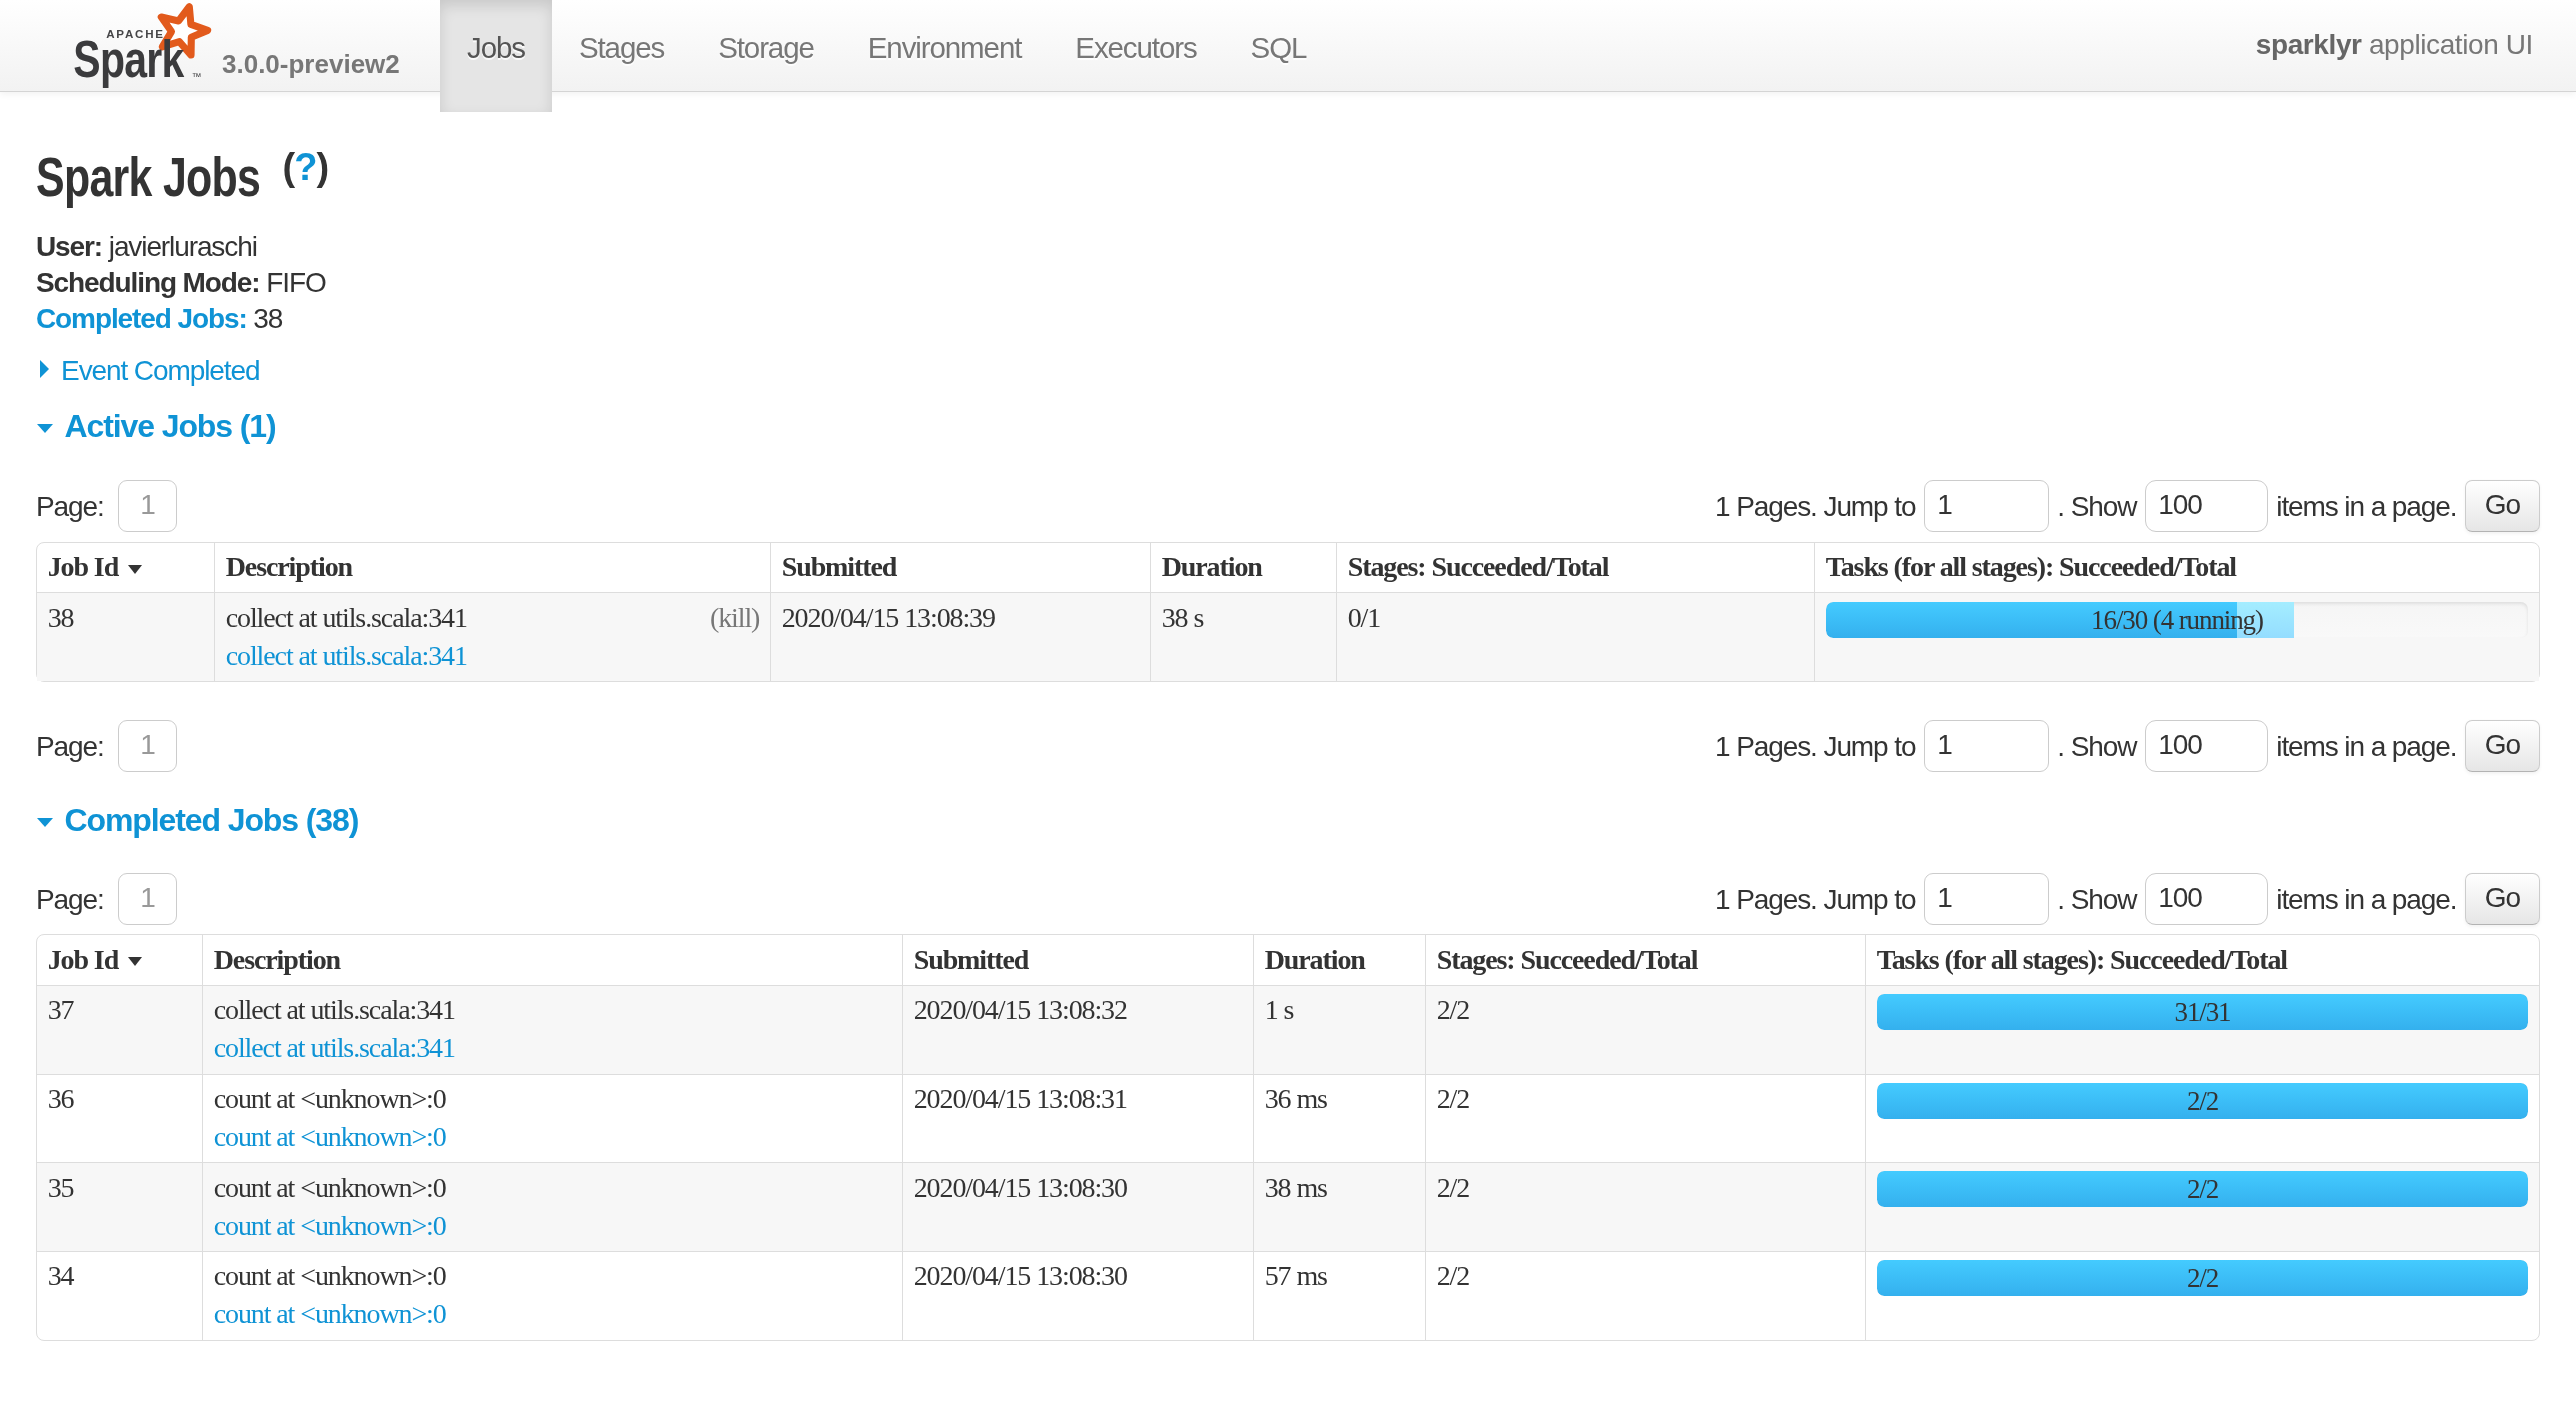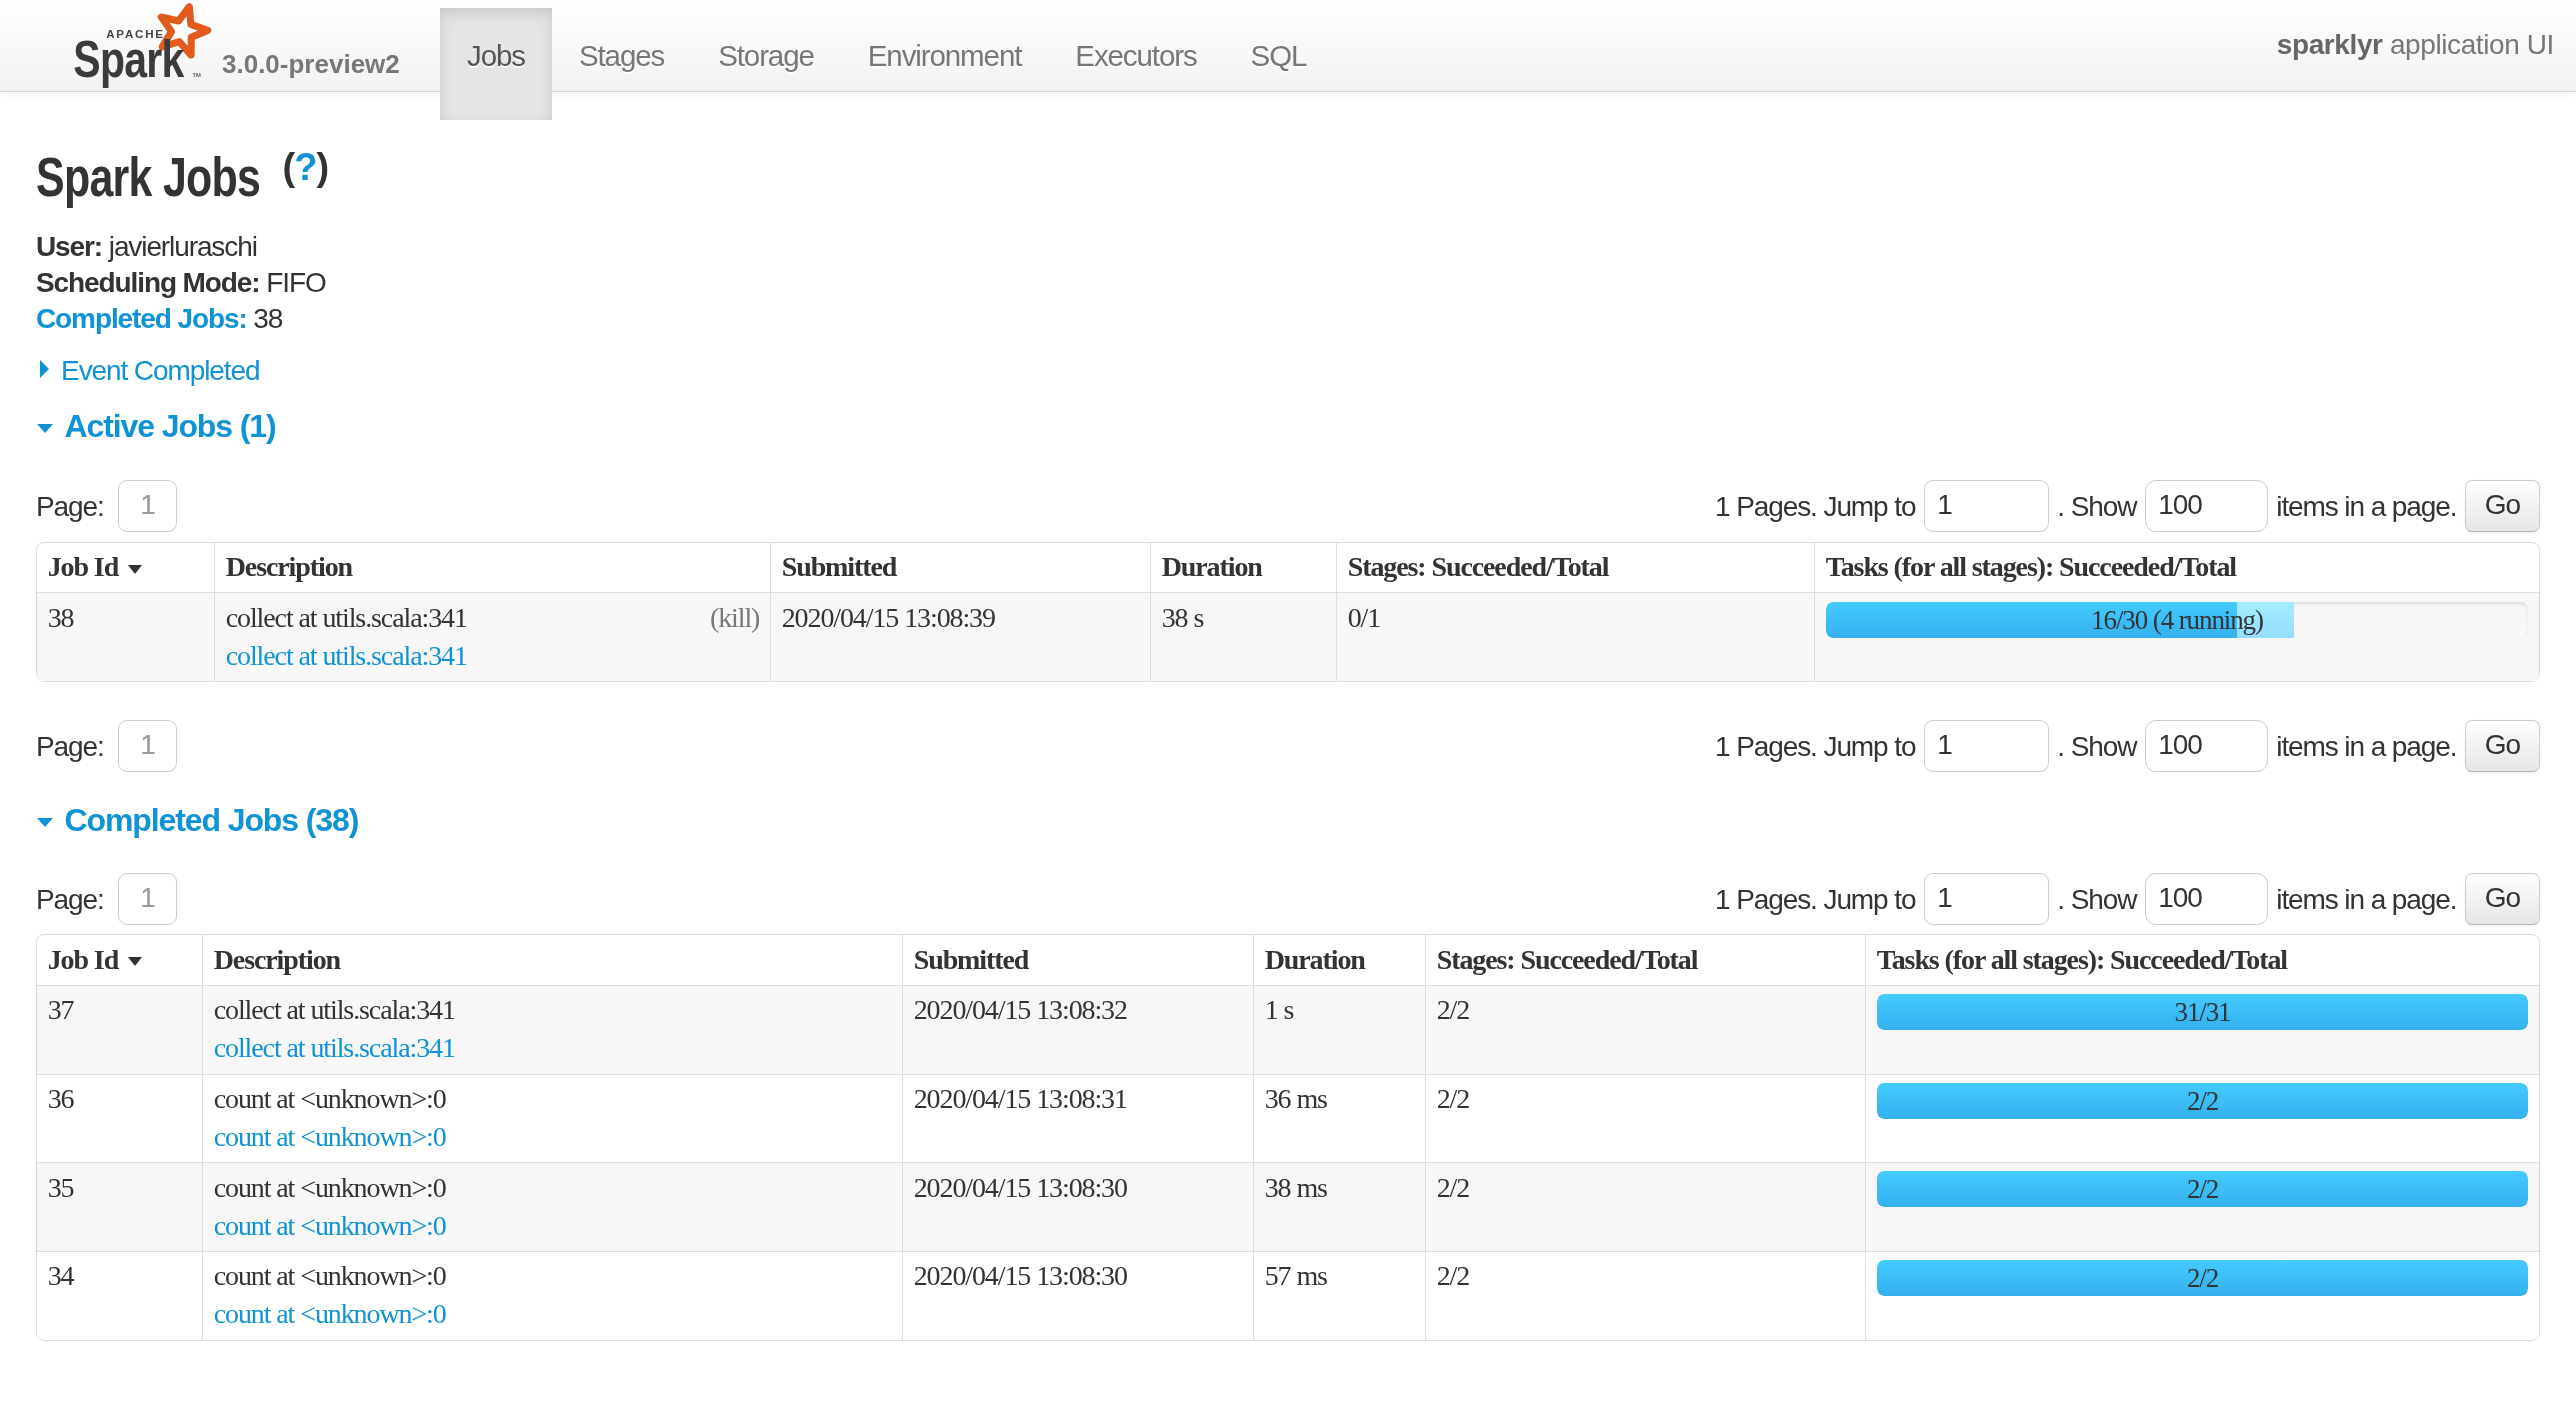--- a/index.html
+++ b/index.html
@@ -6,25 +6,25 @@
 html,body { margin:0; padding:0; background:#fff; }
 body { font-family:"Liberation Sans",sans-serif; font-size:28px; color:#333; letter-spacing:-1.1px;
        width:2576px; height:1408px; overflow:hidden; position:relative; }
 a { color:#0f93d5; text-decoration:none; }
 
 
 .navbar { position:relative; height:92px; background:linear-gradient(#ffffff,#f2f2f2);
           border-bottom:1.8px solid #d4d4d4; box-shadow:0 1.8px 7.2px rgba(0,0,0,.06); }
 .version { position:absolute; left:222px; top:0; height:89px; line-height:128px;
            font-size:26px; font-weight:bold; color:#777; letter-spacing:0; }
-.tabs { position:absolute; left:440px; top:0; height:112px; display:flex;margin-top:8px; }
+.tabs { position:absolute; left:440px; top:0; height:112px; display:flex; }
 .tab { display:block; padding:0 27px; line-height:96px; font-size:29.5px; color:#777; text-shadow:0 1.8px 0 rgba(255,255,255,.8); }
 .tab.active { background:#e5e5e5; color:#555;
               box-shadow:inset 0 5.4px 14.3px rgba(0,0,0,.125); }
-.appname { position:absolute; right:22px; top:0; line-height:89px; font-size:28px; color:#777; letter-spacing:-0.4px; }
+.appname { position:absolute; right:43px; top:0; line-height:89px; font-size:28px; color:#777; letter-spacing:-0.4px; }
 .appname b { color:#666; }
 
 
 .container { padding:0 36px; }
 h3.title { margin:55px 0 0 0; font-size:55px; line-height:61px; font-weight:bold; color:#333; letter-spacing:-0.9px; transform:scaleX(0.78); transform-origin:0 50%; white-space:nowrap; }
 h3.title .q { display:inline-block; font-size:38px; font-weight:bold; position:relative; top:-16px; margin-left:14.3px; color:#333; transform:scaleX(1.282); transform-origin:0 50%; letter-spacing:-0.9px; }
 h3.title .q a { font-weight:bold; }
 
 ul.meta { list-style:none; margin:15px 0 0 0; padding:0; line-height:36px; font-size:28px; }
 ul.meta strong { font-weight:bold; }

